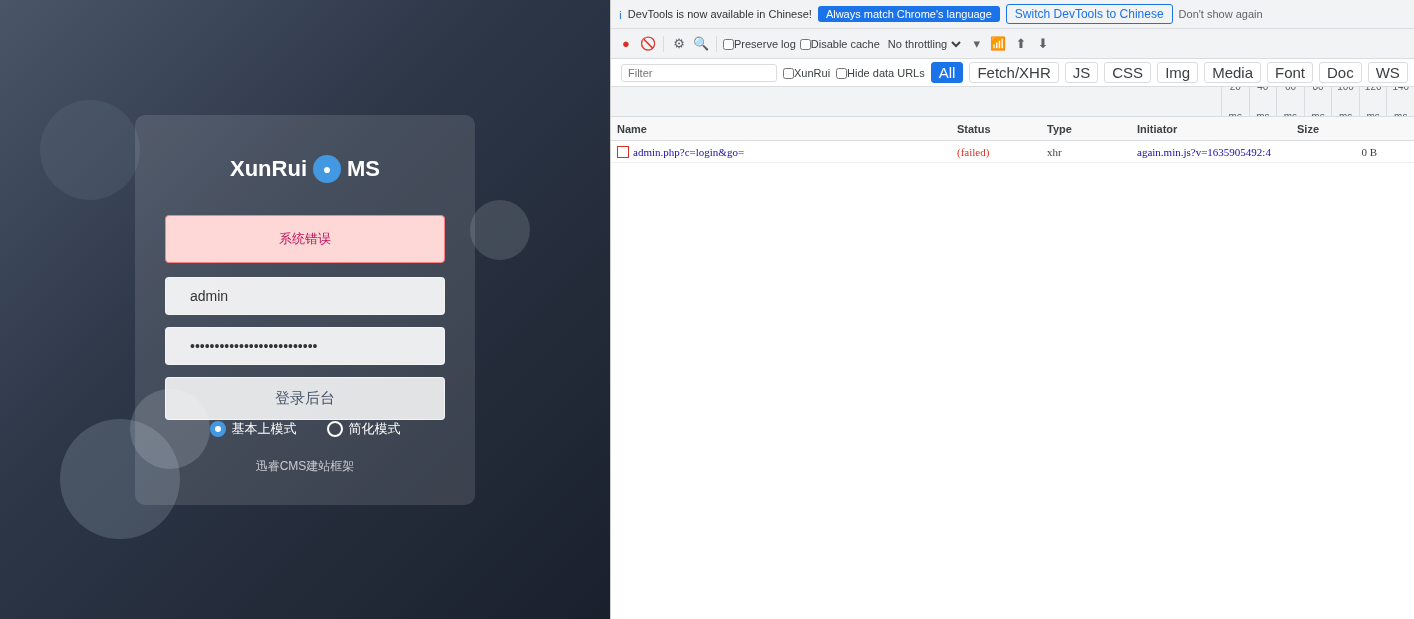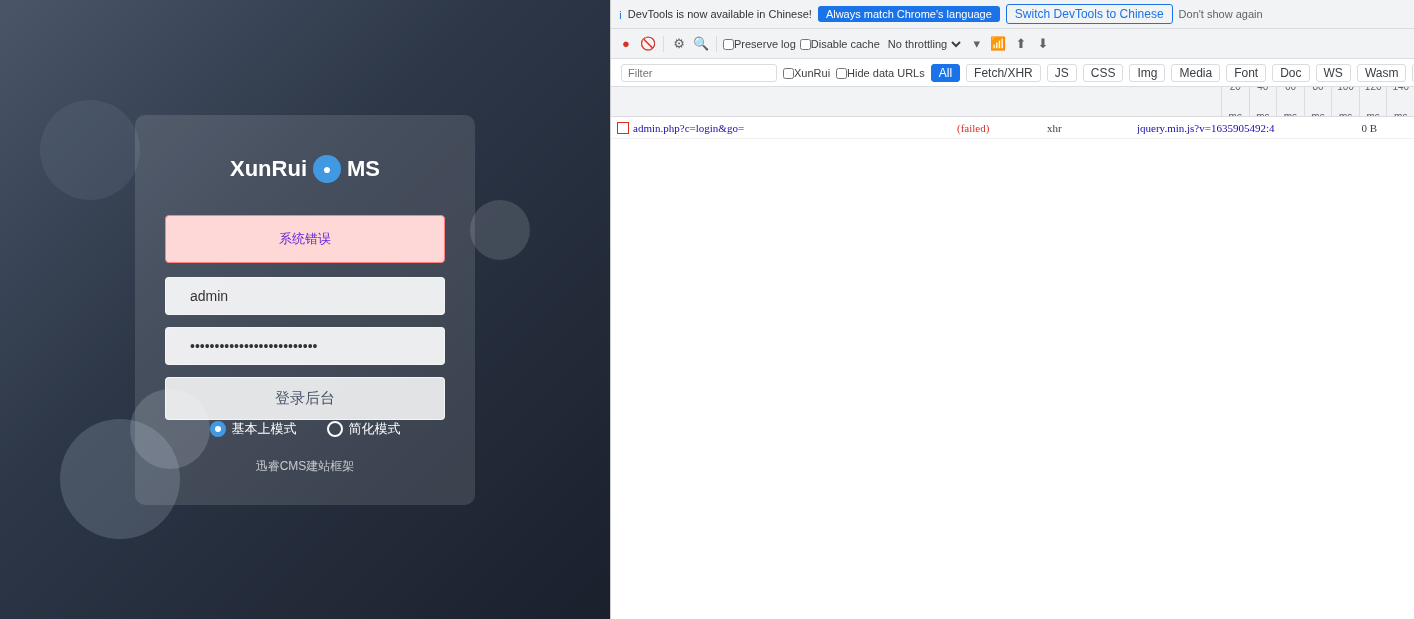--- a/index.html
+++ b/index.html
@@ -61,21 +61,21 @@
       font-size: 14px;
       margin: 0 2px;
     }
 
     .error-box {
       background: #fed7d7;
       border: 1px solid #fc8181;
       border-radius: 4px;
       padding: 14px 14px;
       margin-bottom: 14px;
-      color: #6d28d9;
+      color: #be185d;
       font-size: 13px;
       text-align: center;
     }
 
     .login-input {
       width: 100%;
       padding: 10px 24px;
       border: 1px solid rgba(255,255,255,0.4);
       border-radius: 4px;
       background: rgba(255,255,255,0.9);
@@ -270,21 +270,21 @@
       border: 1px solid #dadce0;
       border-radius: 3px;
       padding: 2px 6px;
       font-size: 11px;
       width: 160px;
       outline: none;
     }
 
     .filter-btn {
       padding: 1px 7px;
-      font-size: 12px;
+      font-size: 15px;
       border-radius: 3px;
       cursor: pointer;
       border: 1px solid #dadce0;
       background: white;
       color: #3c4043;
       white-space: nowrap;
     }
 
     .filter-btn.active-all {
       background: #1a73e8;
@@ -498,26 +498,33 @@
       <div class="tick">20 ms</div>
       <div class="tick">40 ms</div>
       <div class="tick">60 ms</div>
       <div class="tick">80 ms</div>
       <div class="tick">100 ms</div>
       <div class="tick">120 ms</div>
       <div class="tick">140 ms</div>
     </div>
   </div>
 
+  <div class="network-table-header">
+    <div class="col-name">Name</div>
+    <div class="col-status">Status</div>
+    <div class="col-type">Type</div>
+    <div class="col-initiator">Initiator</div>
+    <div class="col-size">Size</div>
+  </div>
 
   <div class="network-row">
     <div class="col-name-cell">
       <div class="row-icon"></div>
       <span>admin.php?c=login&amp;go=</span>
     </div>
     <div class="col-status-cell">(failed)</div>
     <div class="col-type-cell">xhr</div>
-    <div class="col-initiator-cell">jquery.min.js?v=1635905492:4</div>
+    <div class="col-initiator-cell">again.min.js?v=1635905492:4</div>
     <div class="col-size-cell">0 B</div>
   </div>
 
   <div class="empty-area"></div>
 </div>
 
 </body></html>

